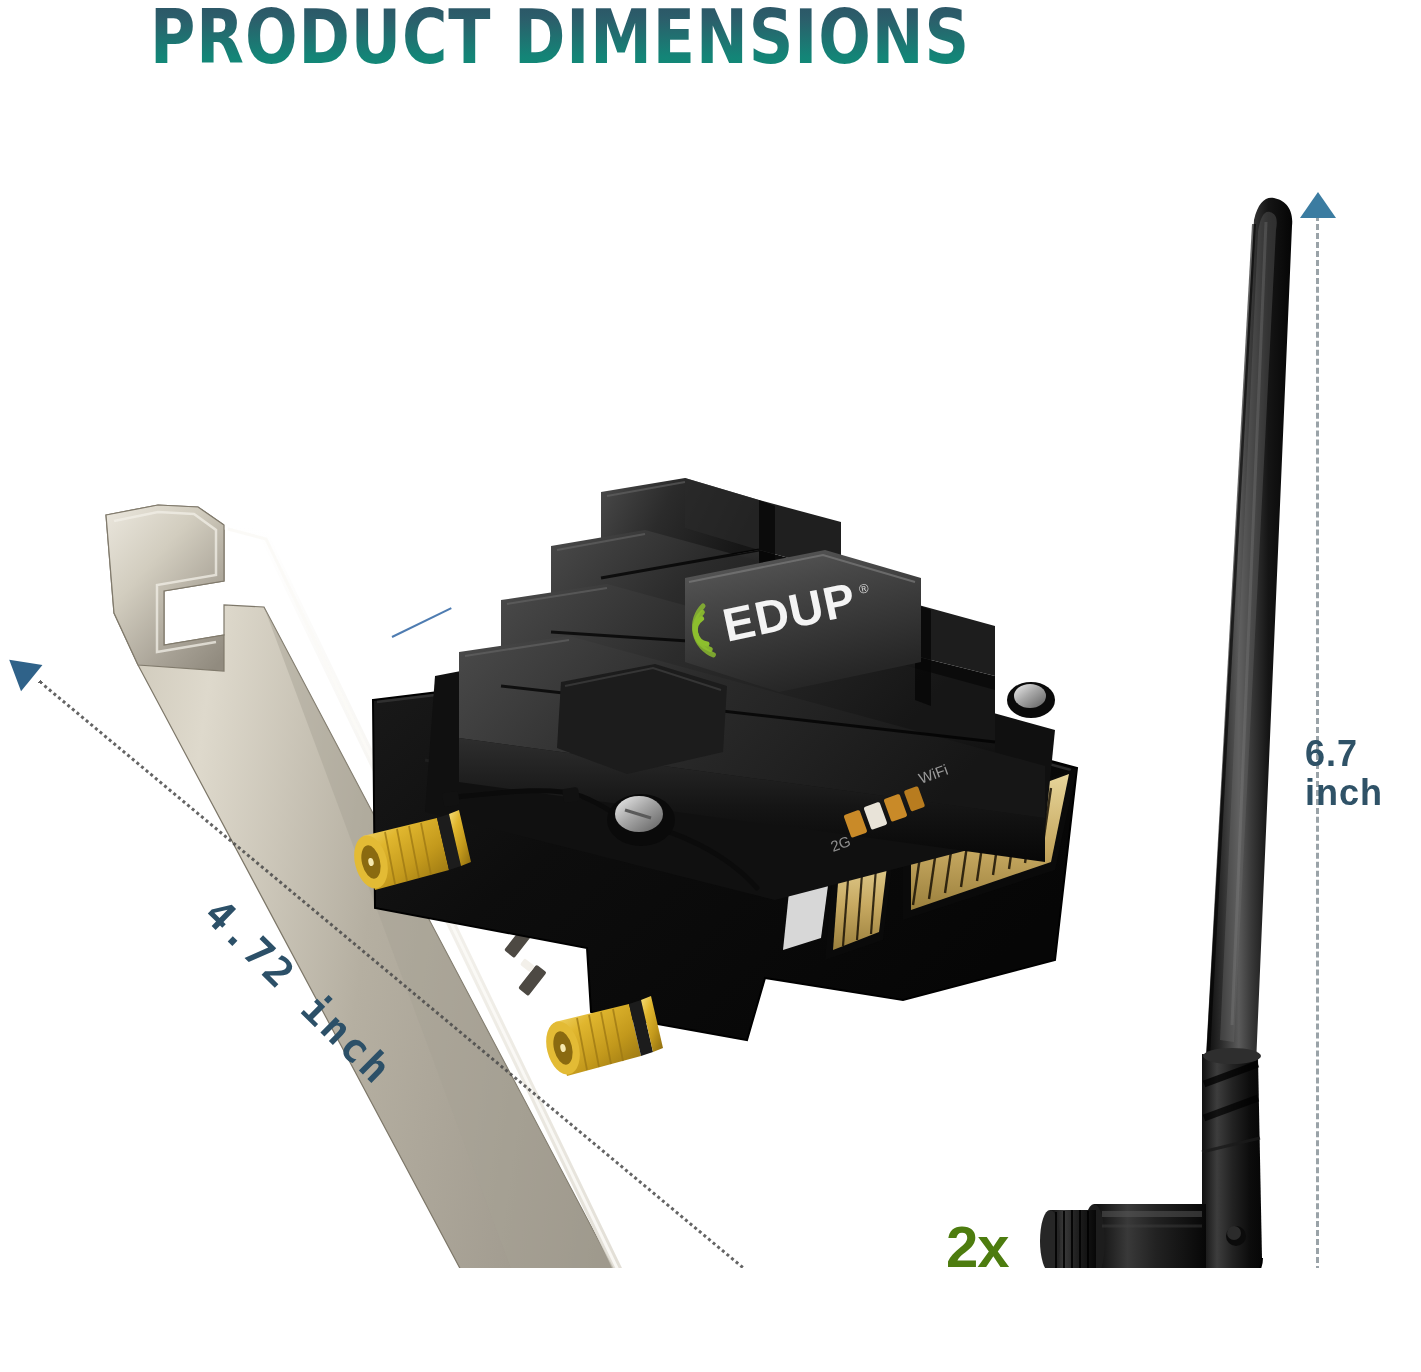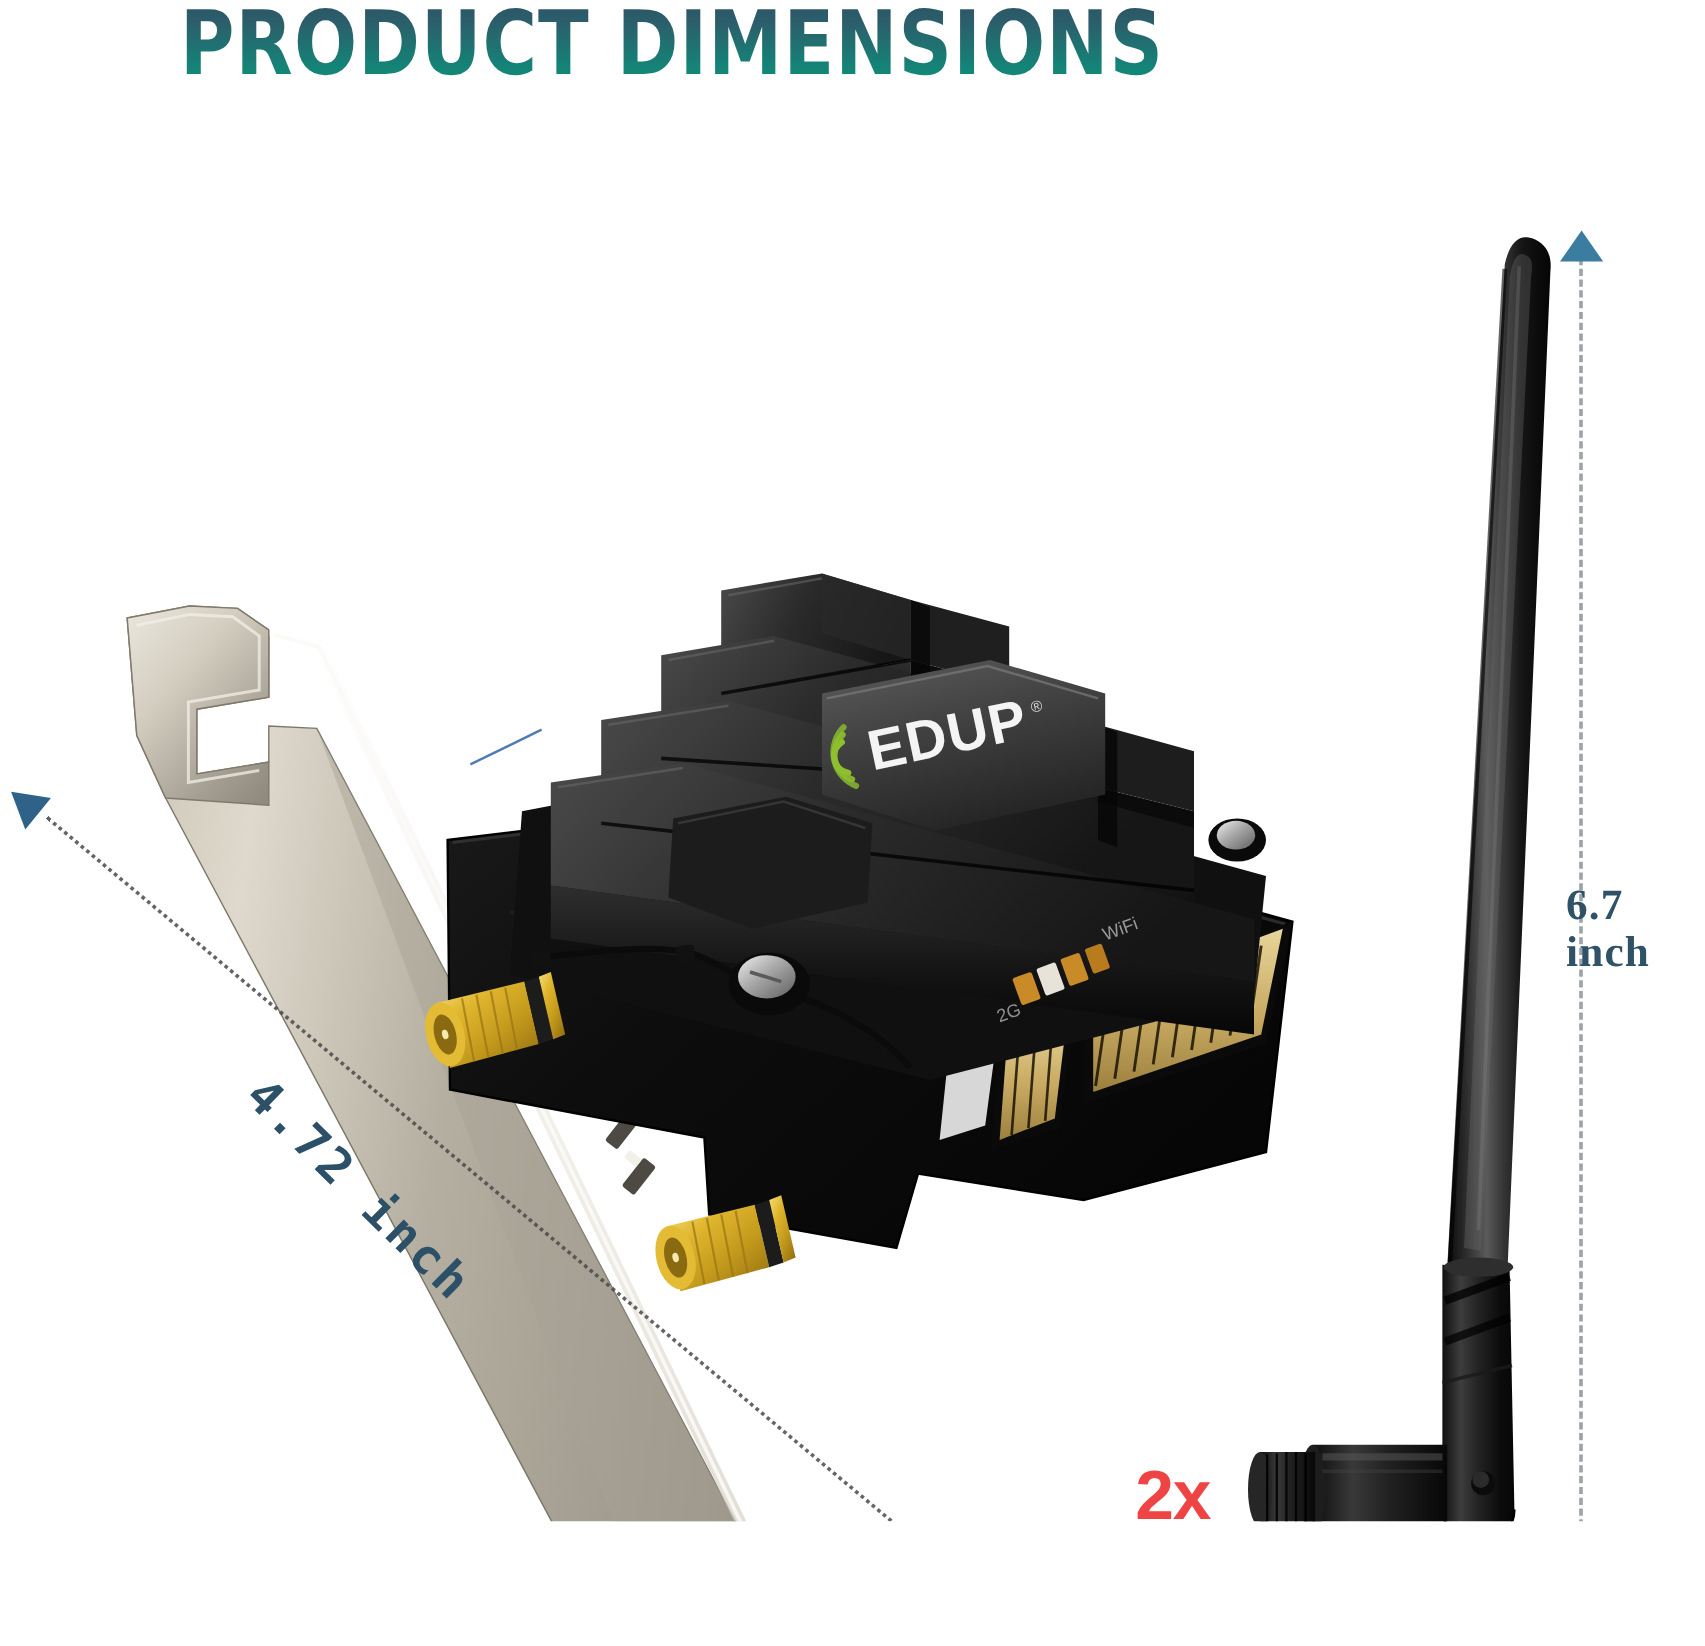--- a/index.html
+++ b/index.html
@@ -56,30 +56,30 @@
     font-family: "DejaVu Sans Mono", "Liberation Mono", monospace;
     color: #2c5068;
     white-space: nowrap;
   }
   #label-height {
     left: 1305px;
     top: 735px;
     font-size: 36px;
     line-height: 1.08;
     color: #2f5267;
-    font-family: Liberation Serif, serif;
+    font-family: Liberation Sans, sans-serif;
     font-weight: bold;
     letter-spacing: 1px;
   }
   #label-qty {
     left: 946px;
     top: 1213px;
     font-size: 58px;
     font-weight: bold;
-    color: #ef4444;
+    color: #4d7c0f;
     letter-spacing: -1px;
   }
 
   .dash-line {
     position: absolute;
     background: transparent;
   }
   .arrow {
     position: absolute;
     width: 0; height: 0;

